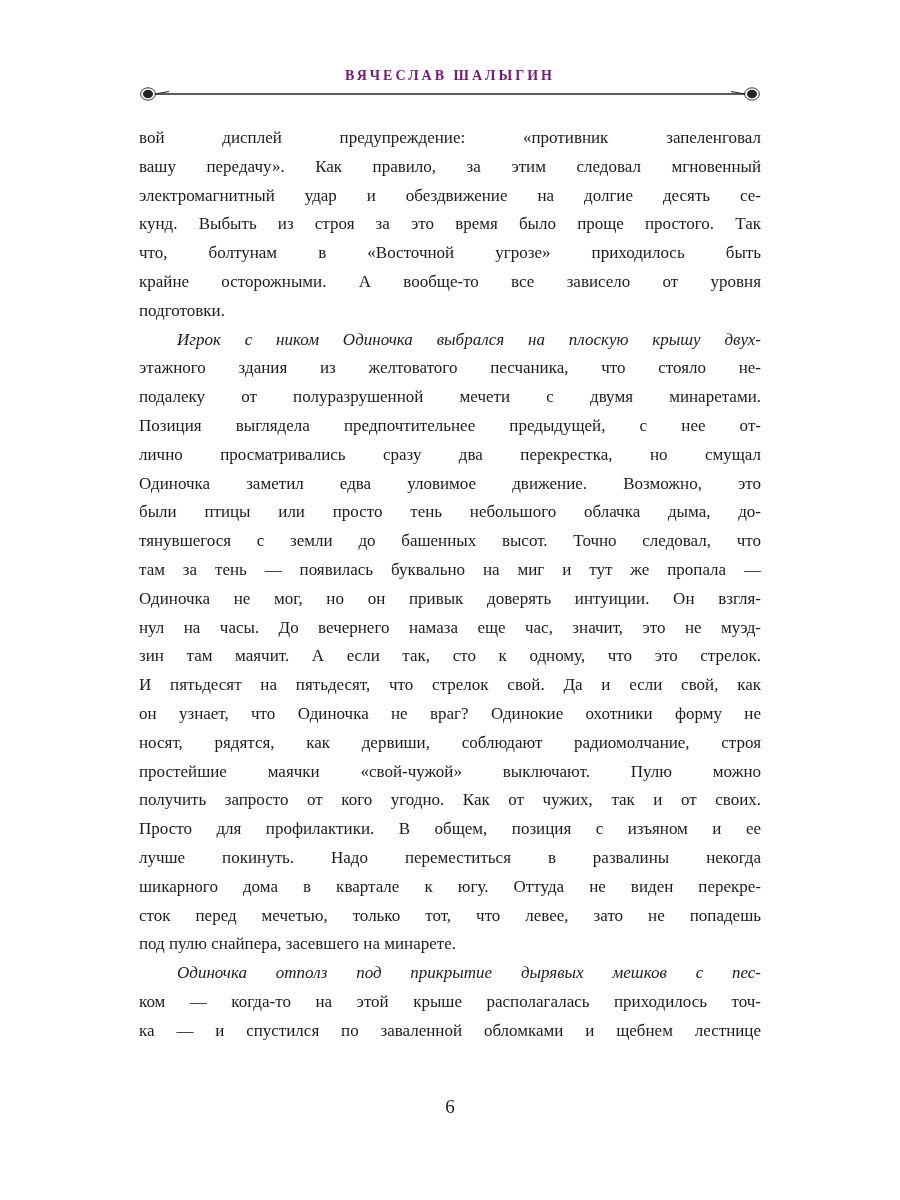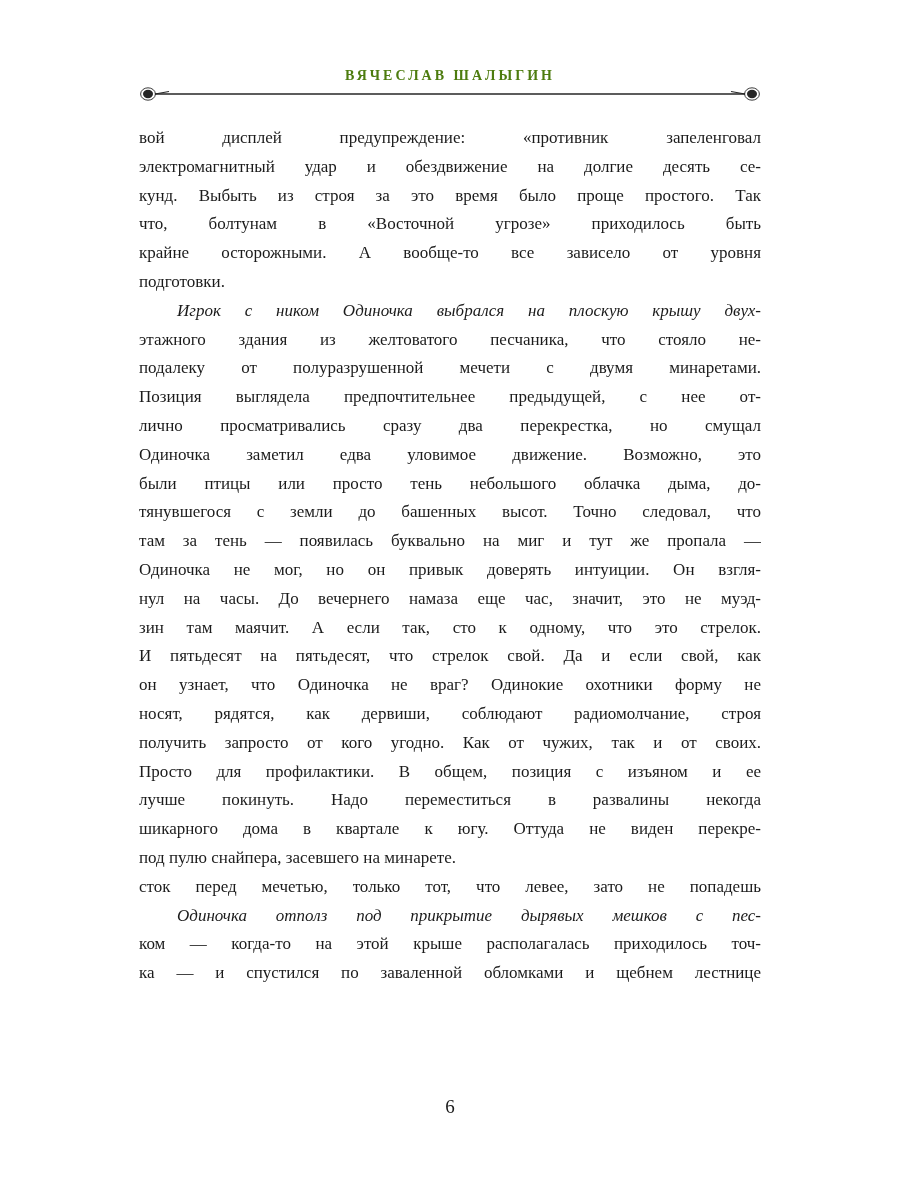--- a/index.html
+++ b/index.html
@@ -19,21 +19,21 @@
   }
   .page-header {
     width: 622px;
     margin: 68px auto 0;
     text-align: center;
   }
   .header-title {
     font-size: 14px;
     font-weight: bold;
     letter-spacing: 3px;
-    color: #4d7c0f;
+    color: #701a75;
     white-space: nowrap;
   }
   .header-rule {
     display: block;
     width: 622px;
     height: 16px;
     margin-top: 2px;
   }
   .body-text {
     width: 622px;
@@ -81,20 +81,21 @@
       <ellipse cx="9" cy="8" rx="5" ry="4.2" fill="#262626"></ellipse>
       <ellipse cx="9" cy="8" rx="7.4" ry="6.2" fill="none" stroke="#262626" stroke-width="0.9"></ellipse>
       <ellipse cx="613" cy="8" rx="5" ry="4.2" fill="#262626"></ellipse>
       <ellipse cx="613" cy="8" rx="7.4" ry="6.2" fill="none" stroke="#262626" stroke-width="0.9"></ellipse>
     </svg>
   </header>
 
   <main class="body-text" id="body-text">
       <div class="paragraph">
         <div class="line">вой дисплей предупреждение: «противник запеленговал</div>
+        <div class="line">вашу передачу». Как правило, за этим следовал мгновенный</div>
         <div class="line">электромагнитный удар и обездвижение на долгие десять се-</div>
         <div class="line">кунд. Выбыть из строя за это время было проще простого. Так</div>
         <div class="line">что, болтунам в «Восточной угрозе» приходилось быть</div>
         <div class="line">крайне осторожными. А вообще-то все зависело от уровня</div>
         <div class="line end">подготовки.</div>
       </div>
       <div class="paragraph">
         <div class="line indent">Игрок с ником Одиночка выбрался на плоскую крышу двух-</div>
         <div class="line">этажного здания из желтоватого песчаника, что стояло не-</div>
         <div class="line">подалеку от полуразрушенной мечети с двумя минаретами.</div>
@@ -103,26 +104,27 @@
         <div class="line">Одиночка заметил едва уловимое движение. Возможно, это</div>
         <div class="line">были птицы или просто тень небольшого облачка дыма, до-</div>
         <div class="line">тянувшегося с земли до башенных высот. Точно следовал, что</div>
         <div class="line">там за тень — появилась буквально на миг и тут же пропала —</div>
         <div class="line">Одиночка не мог, но он привык доверять интуиции. Он взгля-</div>
         <div class="line">нул на часы. До вечернего намаза еще час, значит, это не муэд-</div>
         <div class="line">зин там маячит. А если так, сто к одному, что это стрелок.</div>
         <div class="line">И пятьдесят на пятьдесят, что стрелок свой. Да и если свой, как</div>
         <div class="line">он узнает, что Одиночка не враг? Одинокие охотники форму не</div>
         <div class="line">носят, рядятся, как дервиши, соблюдают радиомолчание, строя</div>
+        <div class="line">простейшие маячки «свой-чужой» выключают. Пулю можно</div>
         <div class="line">получить запросто от кого угодно. Как от чужих, так и от своих.</div>
         <div class="line">Просто для профилактики. В общем, позиция с изъяном и ее</div>
         <div class="line">лучше покинуть. Надо переместиться в развалины некогда</div>
         <div class="line">шикарного дома в квартале к югу. Оттуда не виден перекре-</div>
+        <div class="line">сток перед мечетью, только тот, что левее, зато не попадешь</div>
         <div class="line end">под пулю снайпера, засевшего на минарете.</div>
-        <div class="line">сток перед мечетью, только тот, что левее, зато не попадешь</div>
       </div>
       <div class="paragraph">
         <div class="line indent">Одиночка отполз под прикрытие дырявых мешков с пес-</div>
         <div class="line">ком — когда-то на этой крыше располагалась приходилось точ-</div>
         <div class="line">ка — и спустился по заваленной обломками и щебнем лестнице</div>
       </div>
     </main>
 
   <div class="page-number">6</div>
 

